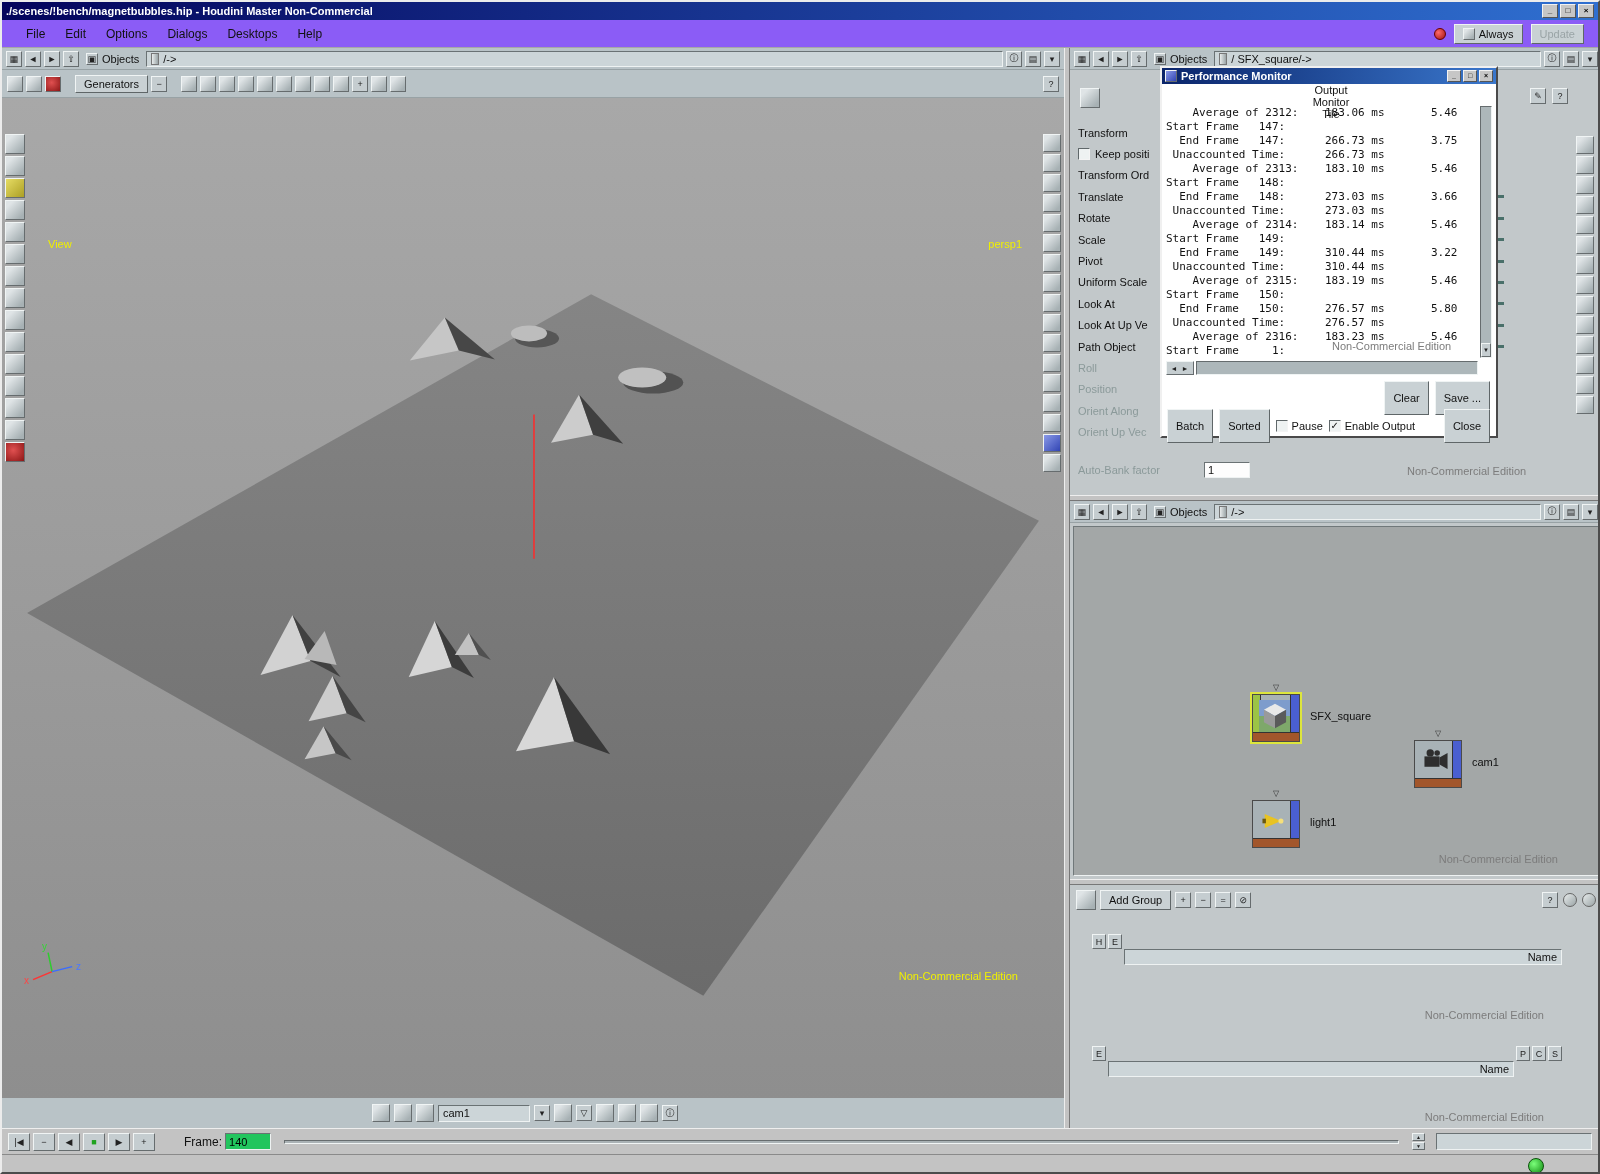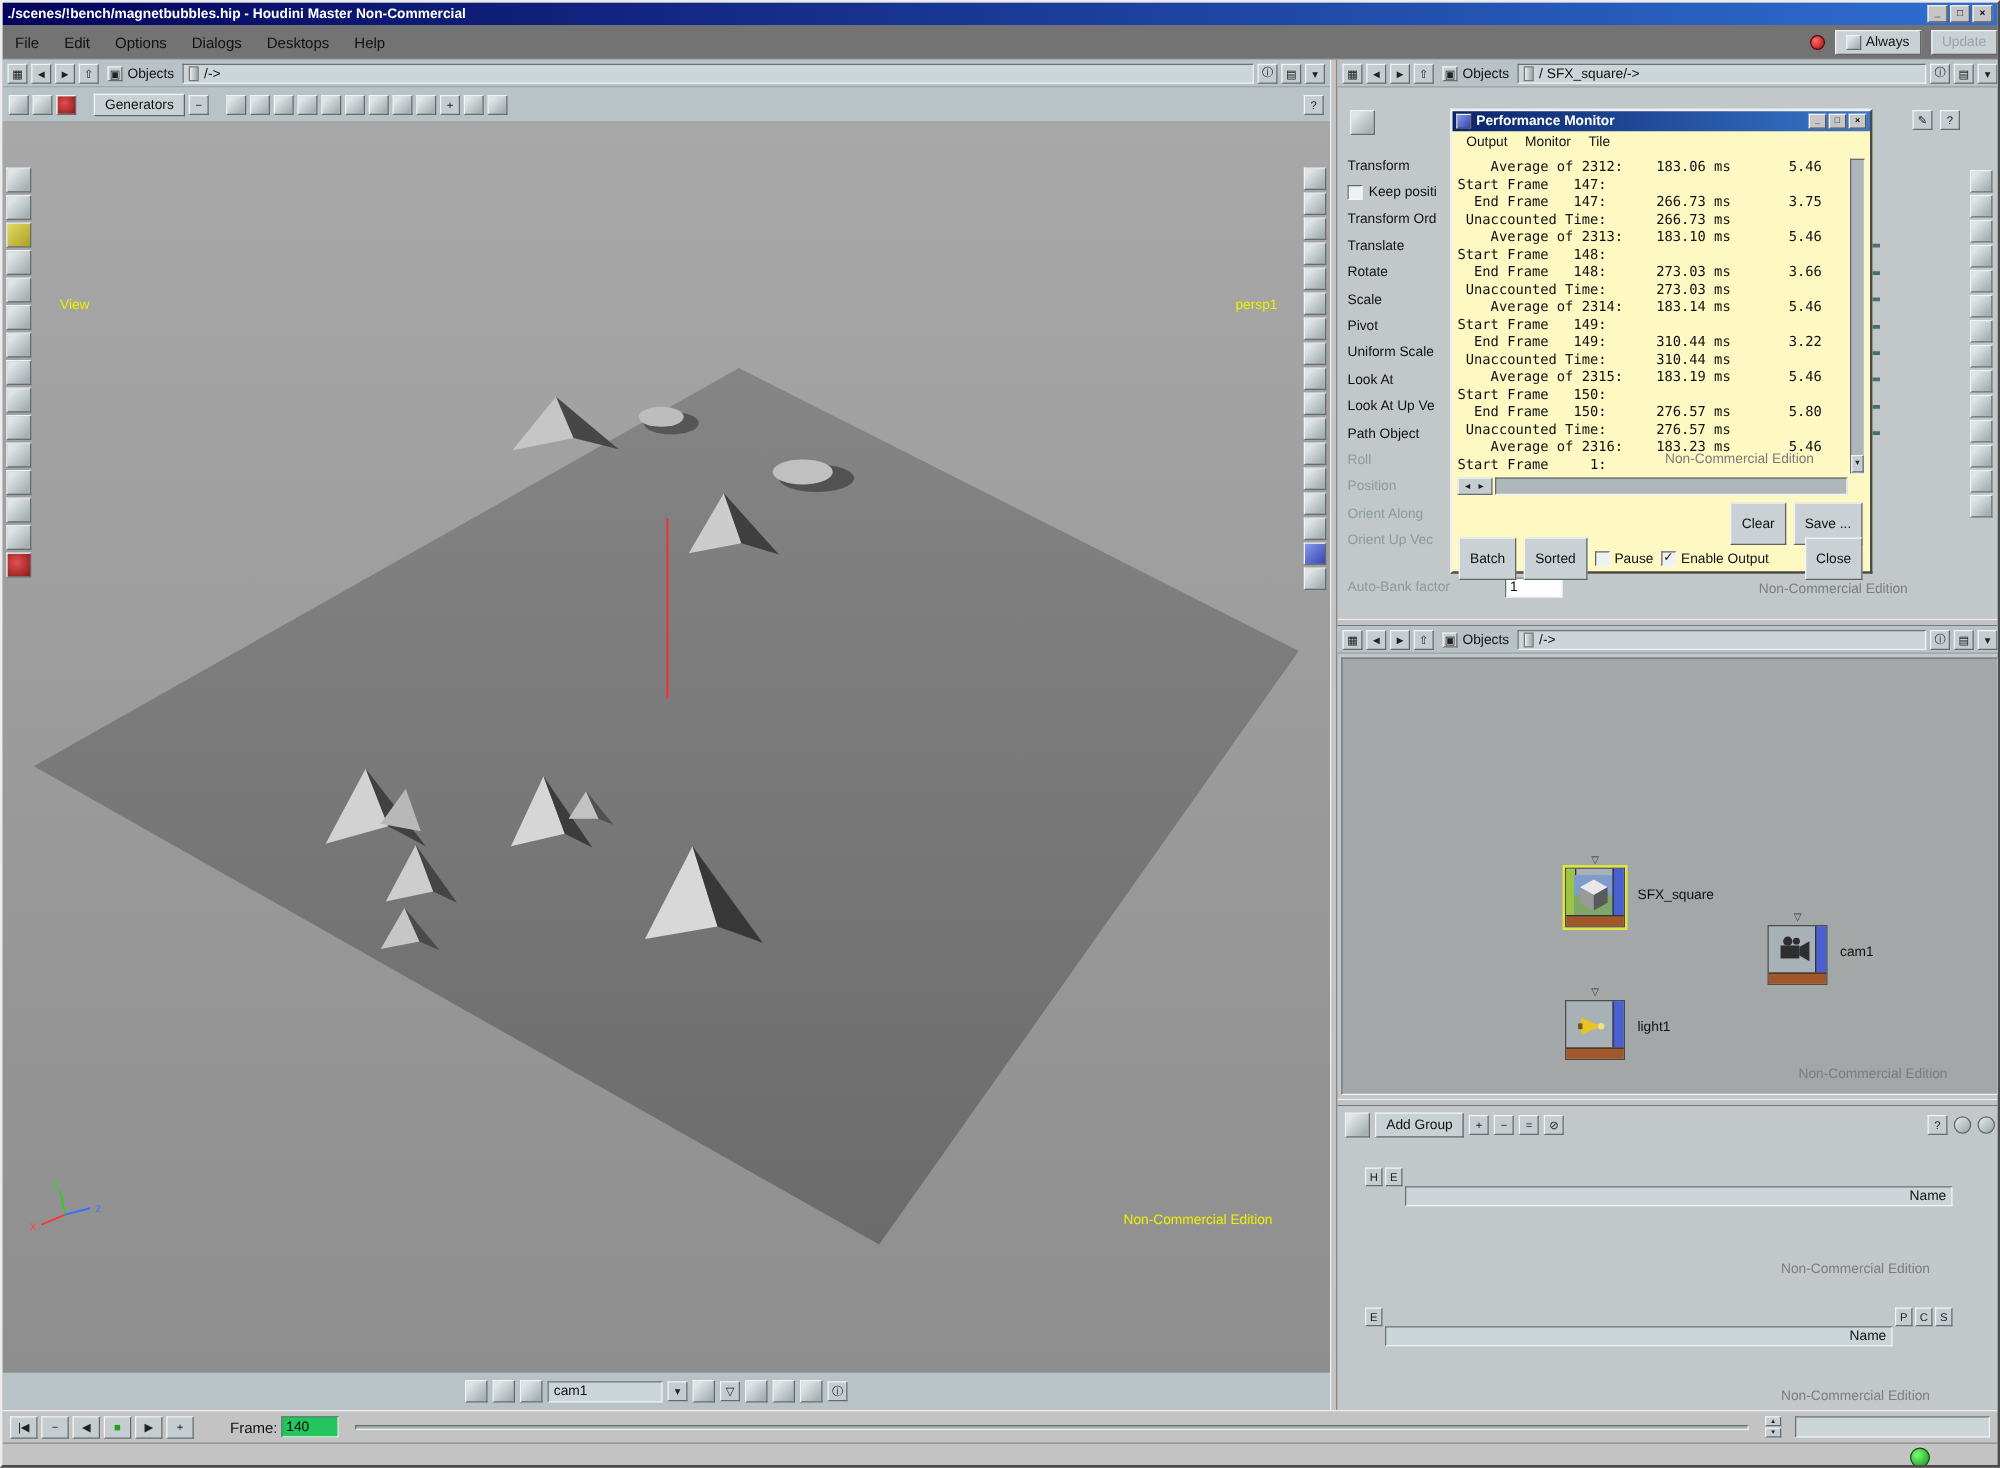--- a/index.html
+++ b/index.html
@@ -26,22 +26,22 @@
         font-size:10px; line-height:10px; text-align:center; color:#111; }
   .watermark { font-size:11px; color:#7c7c7c; white-space:nowrap; }
 
   
   #titlebar { position:absolute; left:0; top:0; right:0; height:18px;
               background:linear-gradient(90deg,#04045c,#2f6fd0); color:#fff;
               display:flex; align-items:center; padding:0 4px; font-size:11px; font-weight:bold; }
   #titlebar .winbtns { margin-left:auto; display:flex; gap:2px; }
   .winbtn { width:16px; height:14px; background:#c6c6c6; border:1px solid; border-color:#f2f2f2 #555 #555 #f2f2f2;
             color:#000; font-size:8px; line-height:12px; text-align:center; font-weight:bold; }
-  #menubar { position:absolute; left:0; top:18px; right:0; height:28px; background:#737373;
-             display:flex; align-items:center; padding:0 0; border-bottom:1px solid #a6a6a6; }
+  #menubar { position:absolute; left:0; top:18px; right:0; height:28px; background:#8b5cf6;
+             display:flex; align-items:center; padding:0 14px; border-bottom:1px solid #a6a6a6; }
   .menu-item { padding:5px 10px; font-size:12px; }
   #menubar-right { margin-left:auto; display:flex; align-items:center; gap:8px; }
   #record-dot { width:12px; height:12px; border-radius:50%;
                 background:radial-gradient(circle at 35% 35%,#ff6a6a,#a01010); border:1px solid #600; }
   .mode-btn { height:20px; padding:0 8px; gap:4px; }
   .mode-btn.disabled { color:#9aa4a6; }
 
   
   #left { position:absolute; left:0; top:46px; width:1062px; height:1080px; background:#b9c3c7; }
   .pathbar { height:22px; background:#b9c3c7; display:flex; align-items:center; gap:3px; padding:0 4px;
@@ -81,27 +81,27 @@
   .plabel.disabled { color:#8b9a9a; }
   .pslider { flex:1; height:3px; background:#49706a; margin-right:58px; }
   #autobank-row { position:absolute; left:8px; top:414px; display:flex; align-items:center; gap:8px; }
   #autobank-field { width:46px; height:16px; }
   #params-right-strip { position:absolute; right:8px; top:88px; display:flex; flex-direction:column; gap:2px; }
   #params-watermark { position:absolute; left:337px; top:417px; }
   #params-cube { position:absolute; left:10px; top:40px; }
   #params-topright { position:absolute; right:34px; top:40px; display:flex; gap:6px; }
 
   
-  #perfwin { position:absolute; left:1158px; top:85px; width:338px; height:372px; background:#fef9c3;
+  #perfwin { position:absolute; left:1158px; top:64px; width:338px; height:372px; background:#ffffff;
              border:2px solid; border-color:#f0f0f0 #4a4a4a #4a4a4a #f0f0f0; z-index:50; }
   #perf-title { height:16px; background:linear-gradient(90deg,#0a246a,#3a77cc); color:#fff;
                 display:flex; align-items:center; gap:4px; padding:0 3px; font-size:11px; font-weight:bold; }
   #perf-title .winbtns { margin-left:auto; display:flex; gap:2px; }
   #perf-title .winbtn { width:14px; height:12px; line-height:10px; font-size:7px; }
-  #perf-menu { height:18px; display:flex; align-items:center; padding-left:4px; }
+  #perf-menu { height:18px; display:flex; align-items:center; padding-left:4px;flex-direction:column; }
   #perf-menu span { padding:0 7px; font-size:11px; }
   #perf-text { position:absolute; left:4px; top:38px; right:18px; height:252px; overflow:hidden;
                font-family:"DejaVu Sans Mono", monospace; font-size:11px; line-height:14px; }
   .pline { white-space:pre; }
   #perf-watermark { position:absolute; left:170px; top:272px; }
   #perf-vscroll { position:absolute; right:4px; top:38px; width:12px; height:252px;
                   background:#adb7ba; border:1px solid; border-color:#666c6e #f0f4f4 #f0f4f4 #666c6e; }
   #perf-vthumb { position:absolute; left:0; right:0; bottom:0; height:14px; font-size:6px; }
   #perf-hscroll { position:absolute; left:4px; right:18px; top:293px; height:14px; display:flex; gap:2px; }
   #perf-harrows { width:28px; height:14px; font-size:7px; letter-spacing:1px; }

